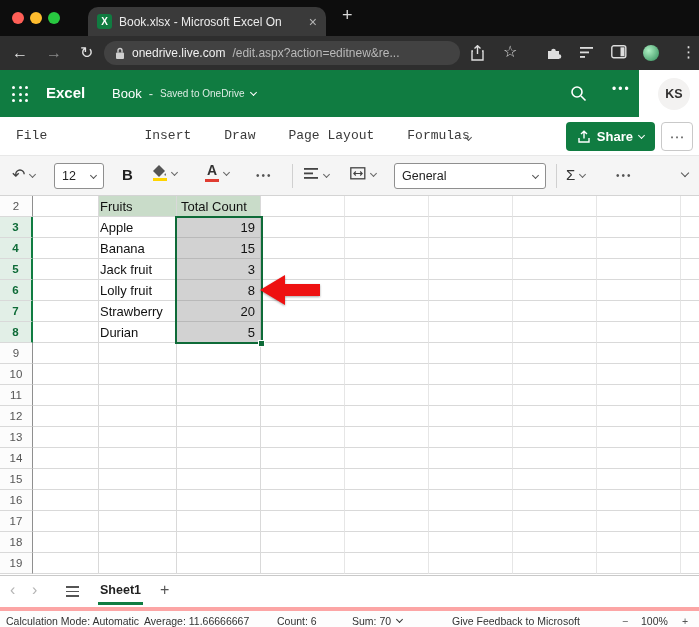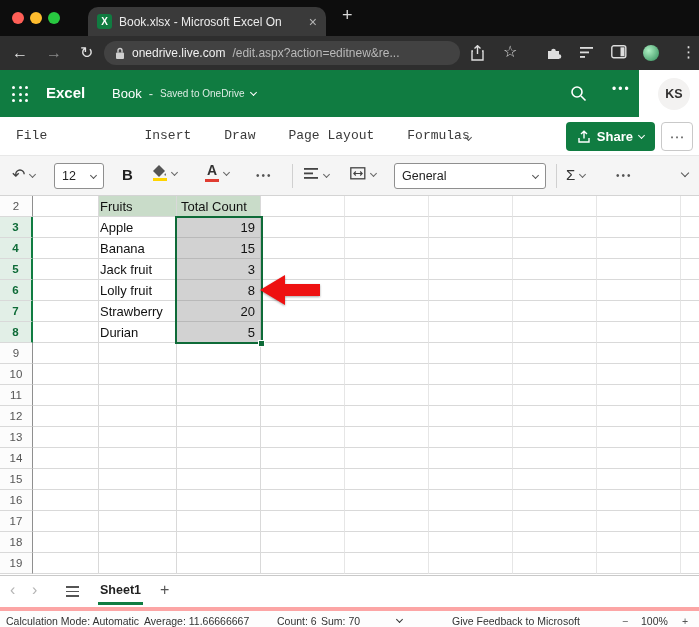--- a/index.html
+++ b/index.html
@@ -498,19 +498,19 @@
       <i></i>
     </span>
   <span id="sheettab">Sheet1</span>
   <span id="addsheet">+</span>
 </div>
 
 <div id="statusbar">
   <span style="left:6px">Calculation Mode: Automatic</span>
   <span style="left:144px">Average: 11.66666667</span>
   <span style="left:277px">Count: 6</span>
-  <span style="left:321px">Sum: 70</span>
+  <span style="left:352px">Sum: 70</span>
   <span style="left:397px;top:6px" class="chev s"></span>
   <span style="left:452px">Give Feedback to Microsoft</span>
   <span style="left:622px;color:#555">−</span>
   <span style="left:641px">100%</span>
   <span style="left:682px;color:#555">+</span>
 </div>
 
 </body></html>

